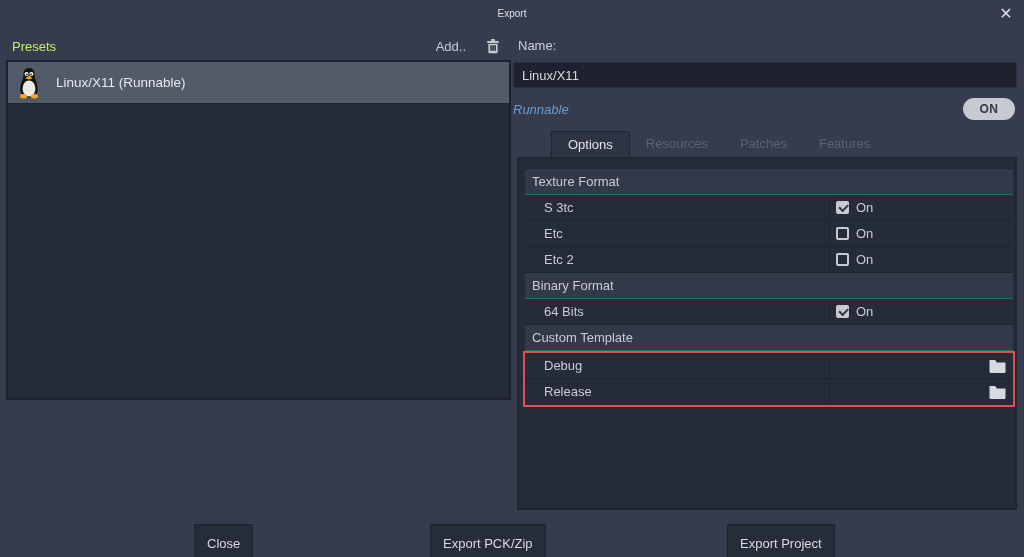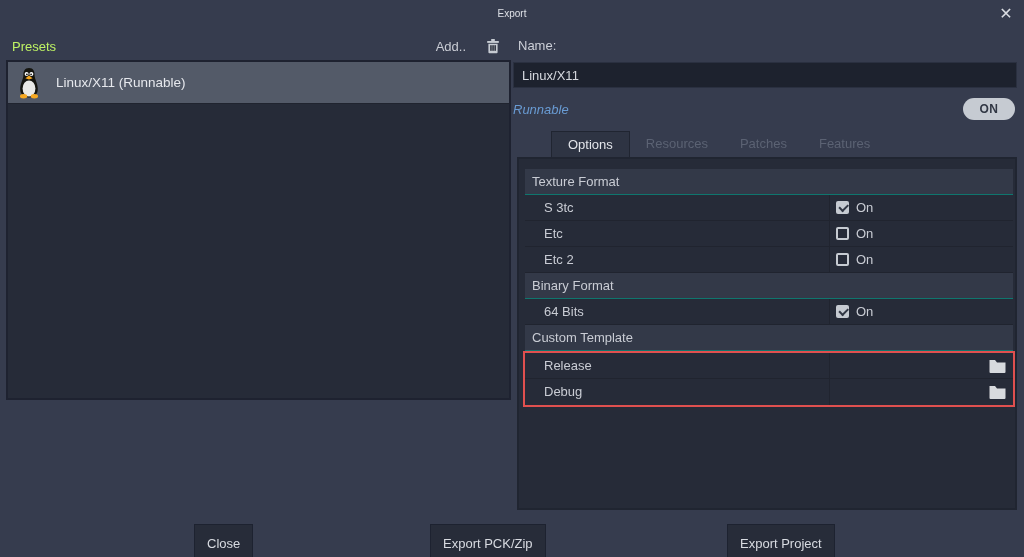--- a/index.html
+++ b/index.html
@@ -201,35 +201,35 @@
       <span class="prop-value">
         <span class="checkbox checked"></span>
         <span class="on-label">On</span>
       </span>
     </div>
 
     <div class="tree-header">Custom Template</div>
 
     <div class="error-group">
       <div class="tree-row">
+        <span class="prop-name">Debug</span>
+        <span class="prop-value">
+          <svg class="folder-btn" viewBox="0 0 17 14">
+            <path d="M0.5 1 h5.5 l2 2.5 h8.5 v9.5 a1 1 0 0 1 -1 1 h-14 a1 1 0 0 1 -1 -1 z" fill="#d7dade"></path>
+          </svg>
+        </span>
+      </div>
+      <div class="tree-row">
         <span class="prop-name">Release</span>
         <span class="prop-value">
           <svg class="folder-btn" viewBox="0 0 17 14">
             <path d="M0.5 1 h5.5 l2 2.5 h8.5 v9.5 a1 1 0 0 1 -1 1 h-14 a1 1 0 0 1 -1 -1 z" fill="#d7dade"></path>
           </svg>
         </span>
       </div>
-      <div class="tree-row">
-        <span class="prop-name">Debug</span>
-        <span class="prop-value">
-          <svg class="folder-btn" viewBox="0 0 17 14">
-            <path d="M0.5 1 h5.5 l2 2.5 h8.5 v9.5 a1 1 0 0 1 -1 1 h-14 a1 1 0 0 1 -1 -1 z" fill="#d7dade"></path>
-          </svg>
-        </span>
-      </div>
     </div>
 
   </div>
 </div>
 
 <button class="footer-btn" style="left:194px;">Close</button>
 <button class="footer-btn" style="left:430px;">Export PCK/Zip</button>
 <button class="footer-btn" style="left:727px;">Export Project</button>
 
 </body></html>

